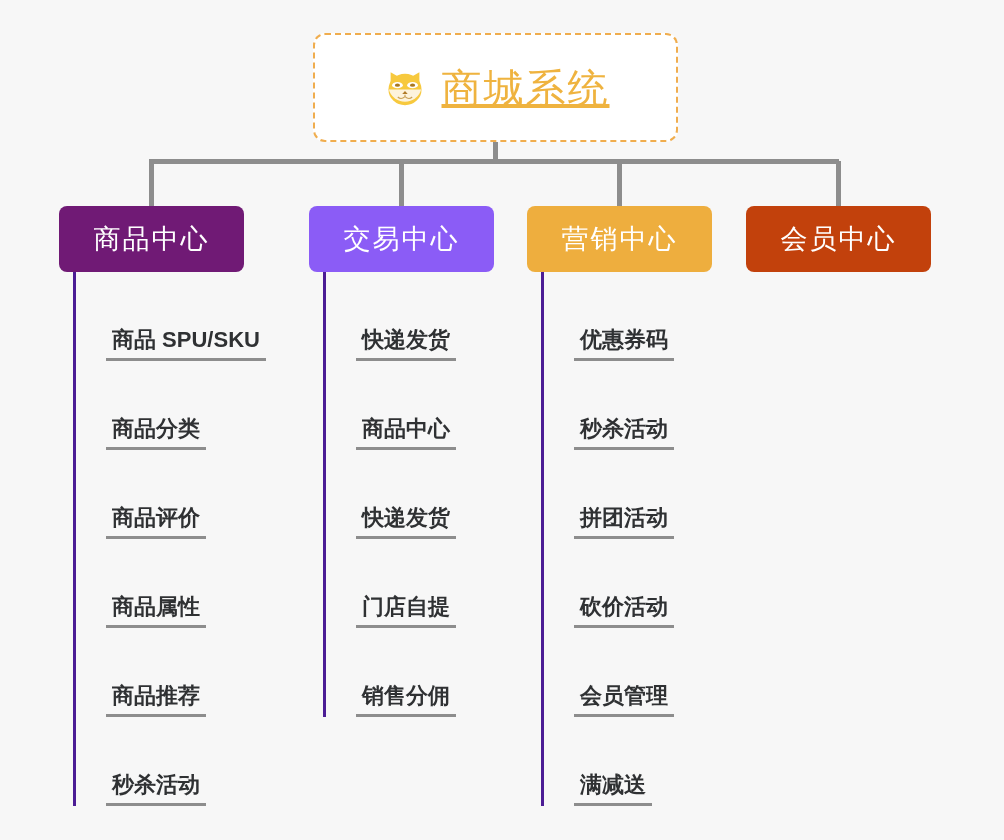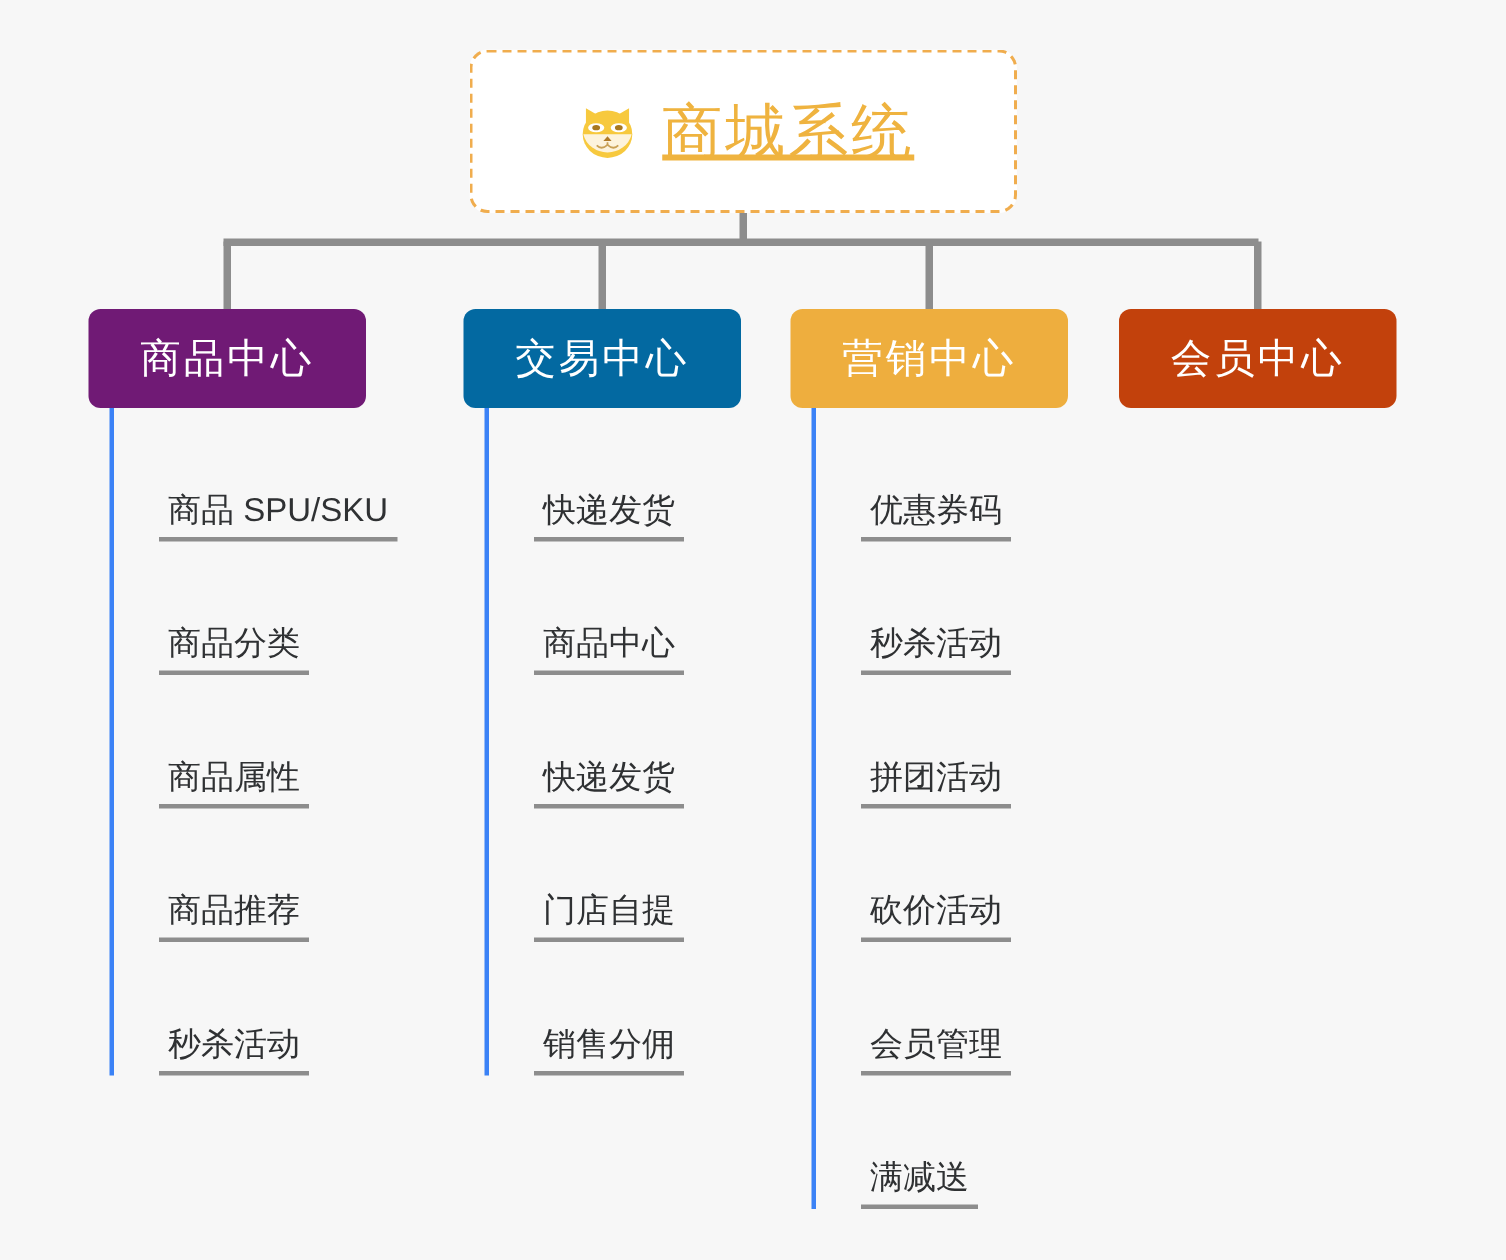--- a/index.html
+++ b/index.html
@@ -77,22 +77,23 @@
     align-items: center;
     justify-content: center;
     box-sizing: border-box;
     white-space: nowrap;
   }
 
   
   .leaf-list {
     margin-top: 0;
     padding-left: 14px;
-    border-left: 3px solid #3b82f6;
+    border-left: 3px solid #4c1d95;
     margin-left: 14px;
+    font-weight: bold;
   }
   .leaf-item {
     height: 89px;
     box-sizing: border-box;
     display: flex;
     align-items: flex-end;
     padding-left: 16px;
   }
   .leaf-label {
     font-size: 22px;
@@ -150,33 +151,36 @@
     <span>商品中心</span>
   </div>
   <div class="leaf-list">
     <div class="leaf-item">
         <span class="leaf-label">商品 SPU/SKU</span>
       </div>
     <div class="leaf-item">
         <span class="leaf-label">商品分类</span>
       </div>
     <div class="leaf-item">
+        <span class="leaf-label">商品评价</span>
+      </div>
+    <div class="leaf-item">
         <span class="leaf-label">商品属性</span>
       </div>
     <div class="leaf-item">
         <span class="leaf-label">商品推荐</span>
       </div>
     <div class="leaf-item">
         <span class="leaf-label">秒杀活动</span>
       </div>
   </div>
 </div>
 
 <div class="branch branch-1">
-  <div class="branch-header" style="background: #0369a1;">
+  <div class="branch-header" style="background: #8b5cf6;">
     <span>交易中心</span>
   </div>
   <div class="leaf-list">
     <div class="leaf-item">
         <span class="leaf-label">快递发货</span>
       </div>
     <div class="leaf-item">
         <span class="leaf-label">商品中心</span>
       </div>
     <div class="leaf-item">

